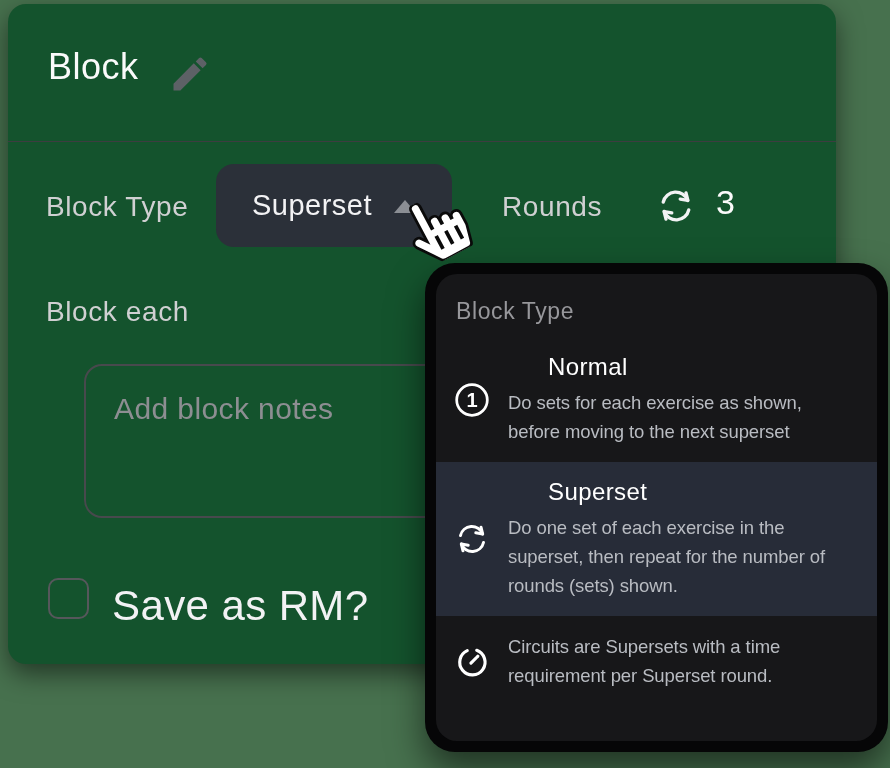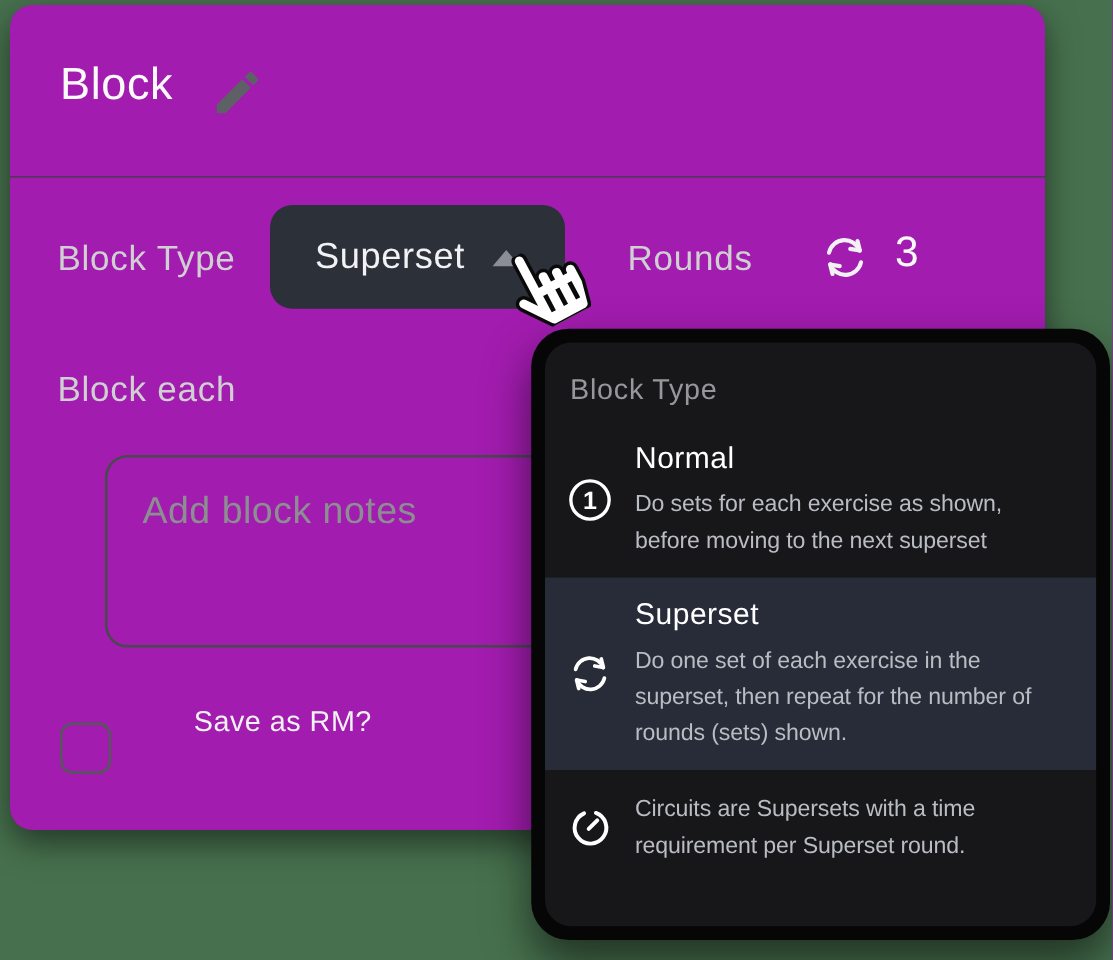--- a/index.html
+++ b/index.html
@@ -5,21 +5,21 @@
   html,body{margin:0;padding:0;}
   body{
     width:890px;height:768px;position:relative;overflow:hidden;
     background:#47714e;
     font-family:"Liberation Sans", sans-serif;
     -webkit-font-smoothing:antialiased;
   }
   
   .panel{
     position:absolute;left:8px;top:4px;width:828px;height:660px;
-    background:#a21caf;border-radius:18px;
+    background:#14532d;border-radius:18px;
     box-shadow:0 10px 26px rgba(0,0,0,.5);
   }
   .panel-title{
     position:absolute;left:40px;top:42px;
     font-size:36px;font-weight:500;color:#fafafa;letter-spacing:.5px;
   }
   .pencil{position:absolute;left:160px;top:48px;width:44px;height:44px;}
   .divider{position:absolute;left:0;top:137px;width:100%;height:1px;background:#3d3d40;}
   .field-label{
     position:absolute;font-size:28px;color:#d0d0d2;letter-spacing:.6px;font-weight:400;
@@ -45,41 +45,41 @@
     background:transparent;border:2px solid #48494d;border-radius:18px;
     padding:26px 28px;resize:none;outline:none;
     font-family:"Liberation Sans",sans-serif;font-size:30px;color:#e8e8ea;letter-spacing:.4px;margin-left:36px;
   }
   .notes-box::placeholder{color:#8d8e92;opacity:1;}
   .rm-checkbox{
     position:absolute;left:40px;top:574px;width:41px;height:41px;box-sizing:border-box;
     appearance:none;-webkit-appearance:none;margin:0;
     background:transparent;border:2.5px solid #56575b;border-radius:10px;cursor:pointer;
   }
-  .rm-label{position:absolute;left:104px;top:560px;font-size:23px;color:#f2f2f4;letter-spacing:.4px;margin-left:43px;}
+  .rm-label{position:absolute;left:104px;top:578px;font-size:42px;color:#f2f2f4;letter-spacing:.4px;}
   
   .menu{
     position:absolute;left:425px;top:263px;width:463px;height:489px;box-sizing:border-box;
     background:#060607;border-radius:30px;padding:11px;
     box-shadow:0 18px 36px rgba(0,0,0,.55);
   }
   .menu-inner{
     width:100%;height:100%;background:#171719;border-radius:21px;overflow:hidden;
     display:flex;flex-direction:column;box-sizing:border-box;
   }
   .menu-header{
     margin:24px 0 12px 20px;font-size:23px;color:#97979b;letter-spacing:.6px;flex:0 0 auto;
   }
   .option{
     display:flex;align-items:center;gap:14px;padding:16px 16px 16px 14px;cursor:pointer;
   }
   .option.selected{background:#272c38;}
   .opt-icon{flex:0 0 44px;width:44px;display:flex;align-items:center;justify-content:center;}
   .opt-text{flex:1;min-width:0;}
-  .opt-title{font-size:24px;color:#ffffff;letter-spacing:.4px;margin-bottom:7px;}
+  .opt-title{font-size:24px;color:#ffffff;letter-spacing:.4px;margin-bottom:7px;margin-left:40px;}
   .opt-desc{
     font-size:18.5px;color:#b9bcc2;line-height:29px;letter-spacing:-0.1px;white-space:pre-line;
   }
   
   .cursor{position:absolute;left:405px;top:196px;width:64px;height:64px;z-index:40;pointer-events:none;}
 </style>
 </head>
 <body>
 
 <div class="panel">

